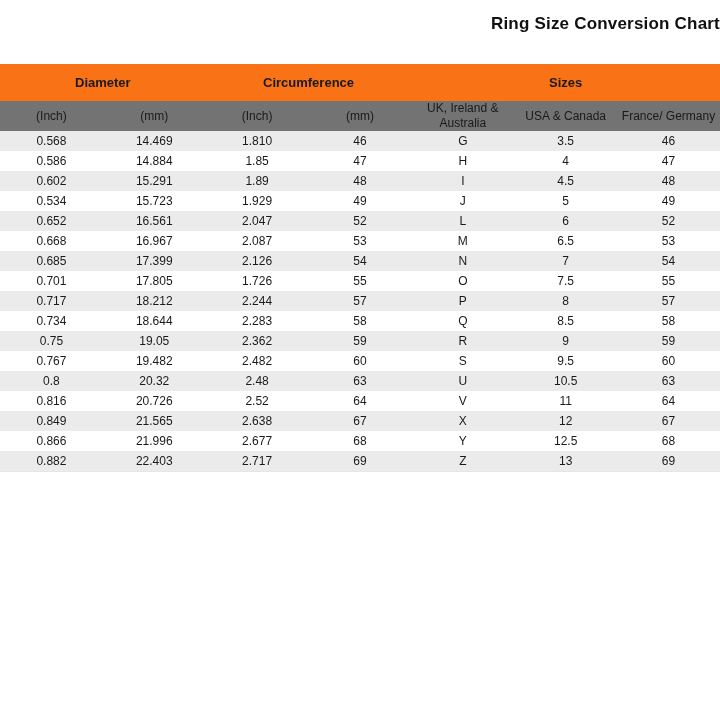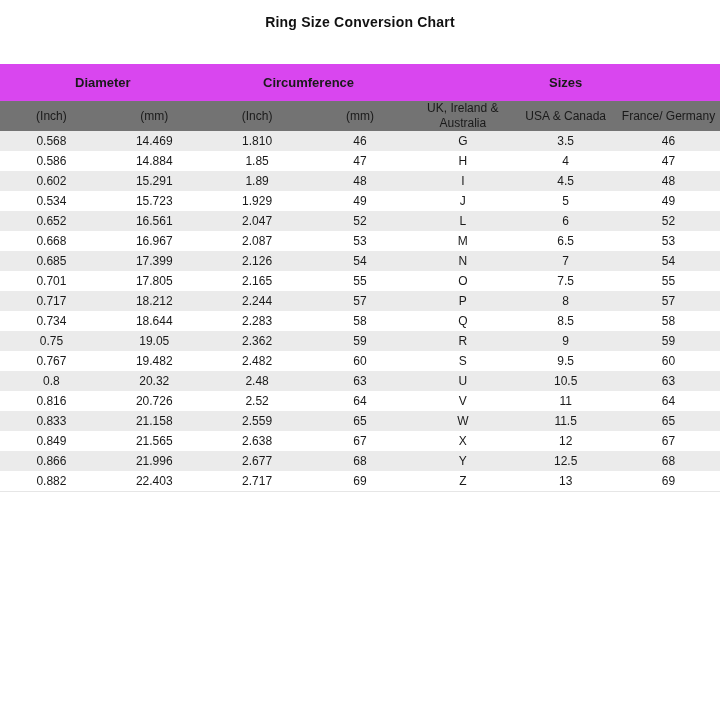--- a/index.html
+++ b/index.html
@@ -10,22 +10,22 @@
     font-family: "Liberation Sans", sans-serif;
     color: #1a1a1a;
   }
   .page {
     width: 720px;
     height: 720px;
     overflow: hidden;
     background: #ffffff;
   }
   .chart-title {
-    text-align: center;
-    font-size: 14px;
+    text-align: right;
+    font-size: 17px;
     font-weight: bold;
     color: #111111;
     margin: 0;
     padding-top: 14px;
     height: 22px;
     letter-spacing: 0.2px;
   }
   table.ring-table {
     width: 720px;
     border-collapse: collapse;
@@ -34,21 +34,21 @@
     border-bottom: 1px solid #e6e6e6;
   }
   table.ring-table th, table.ring-table td {
     padding: 0 2px;
     text-align: center;
     vertical-align: middle;
     font-weight: normal;
     overflow: hidden;
   }
   tr.group-header-row {
-    background: #d946ef;
+    background: #f97316;
     height: 37px;
     margin-left: 8px;
   }
   tr.group-header-row th {
     font-size: 13px;
     font-weight: bold;
     color: #1a1a1a;
   }
   tr.sub-header-row {
     background: #737373;
@@ -154,21 +154,21 @@
           <td>17.399</td>
           <td>2.126</td>
           <td>54</td>
           <td>N</td>
           <td>7</td>
           <td>54</td>
         </tr>
         <tr>
           <td>0.701</td>
           <td>17.805</td>
-          <td>2.165</td>
+          <td>1.726</td>
           <td>55</td>
           <td>O</td>
           <td>7.5</td>
           <td>55</td>
         </tr>
         <tr>
           <td>0.717</td>
           <td>18.212</td>
           <td>2.244</td>
           <td>57</td>
@@ -215,29 +215,20 @@
         <tr>
           <td>0.816</td>
           <td>20.726</td>
           <td>2.52</td>
           <td>64</td>
           <td>V</td>
           <td>11</td>
           <td>64</td>
         </tr>
         <tr>
-          <td>0.833</td>
-          <td>21.158</td>
-          <td>2.559</td>
-          <td>65</td>
-          <td>W</td>
-          <td>11.5</td>
-          <td>65</td>
-        </tr>
-        <tr>
           <td>0.849</td>
           <td>21.565</td>
           <td>2.638</td>
           <td>67</td>
           <td>X</td>
           <td>12</td>
           <td>67</td>
         </tr>
         <tr>
           <td>0.866</td>

